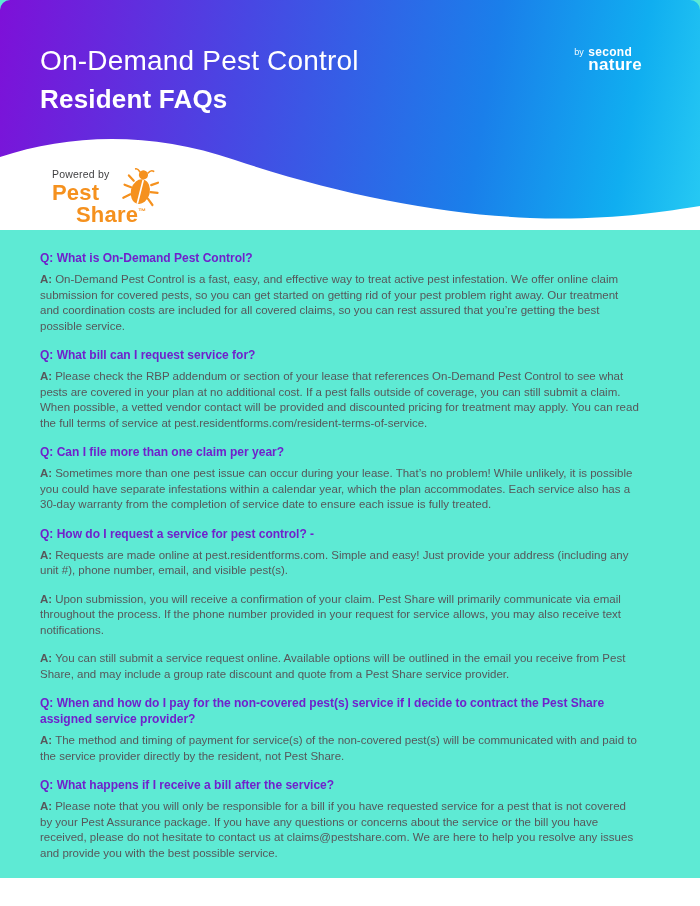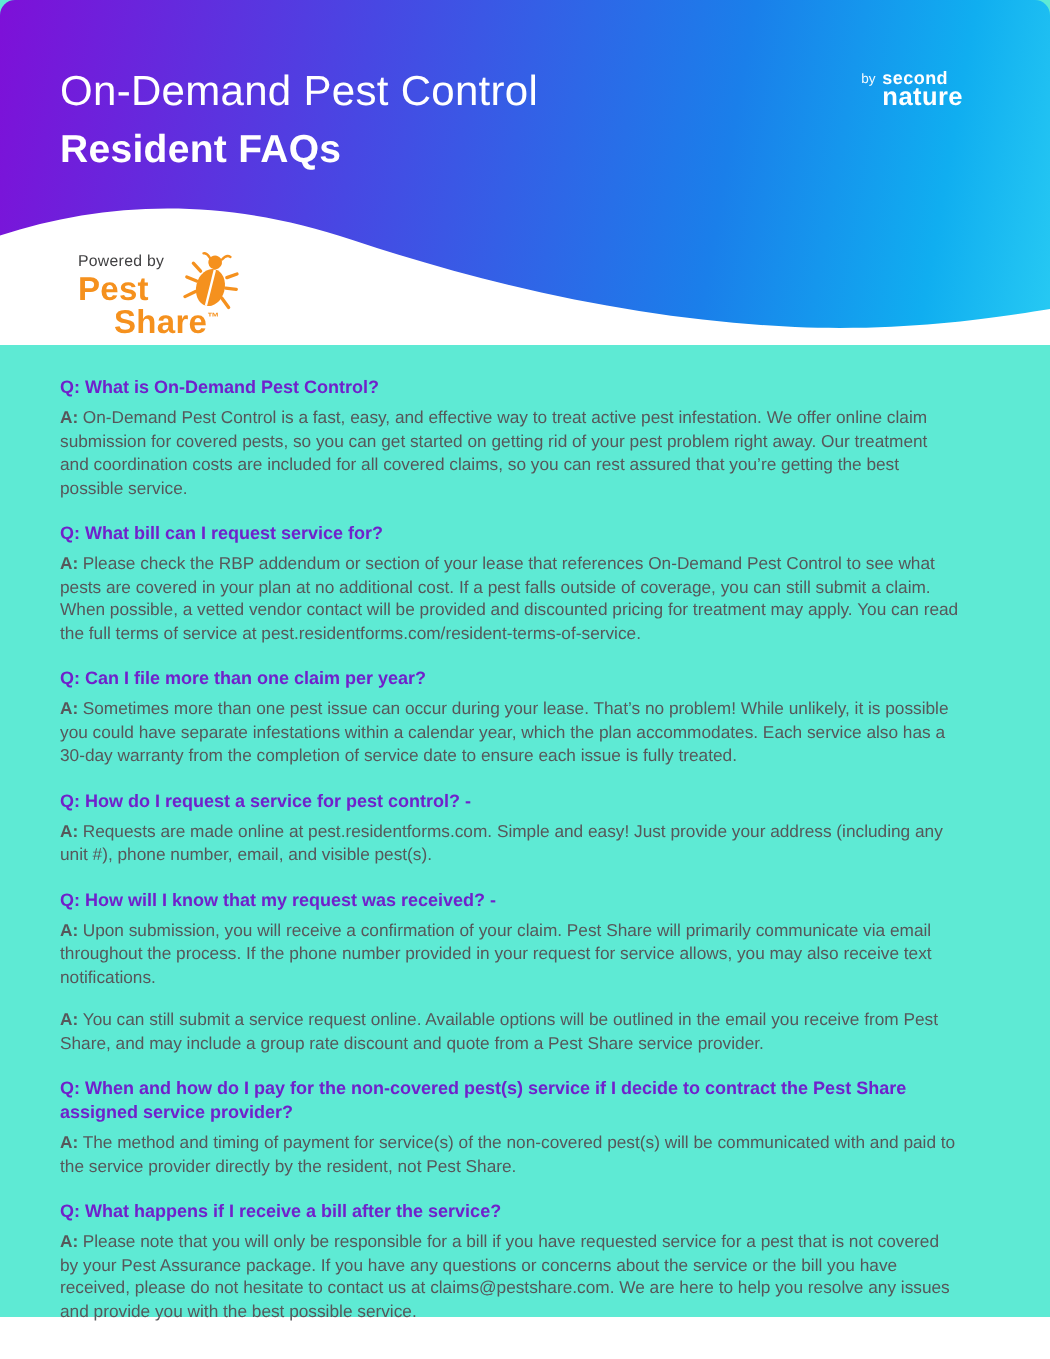--- a/index.html
+++ b/index.html
@@ -130,21 +130,20 @@
       <h3 class="q">Q: Can I file more than one claim per year?</h3>
       <p class="a"><strong class="a-prefix">A:</strong><span>Sometimes more than one pest issue can occur during your lease. That’s no problem! While unlikely, it is possible you could have separate infestations within a calendar year, which the plan accommodates. Each service also has a 30-day warranty from the completion of service date to ensure each issue is fully treated.</span></p>
     </section>
 
     <section class="faq">
       <h3 class="q">Q: How do I request a service for pest control? -</h3>
       <p class="a"><strong class="a-prefix">A:</strong><span>Requests are made online at pest.residentforms.com. Simple and easy! Just provide your address (including any unit #), phone number, email, and visible pest(s).</span></p>
     </section>
 
     <section class="faq">
-      <h3 class="q">Q: How will I know that my request was received? -</h3>
       <p class="a"><strong class="a-prefix">A:</strong><span>Upon submission, you will receive a confirmation of your claim. Pest Share will primarily communicate via email throughout the process. If the phone number provided in your request for service allows, you may also receive text notifications.</span></p>
     </section>
 
     <section class="faq">
       <p class="a"><strong class="a-prefix">A:</strong><span>You can still submit a service request online. Available options will be outlined in the email you receive from Pest Share, and may include a group rate discount and quote from a Pest Share service provider.</span></p>
     </section>
 
     <section class="faq">
       <h3 class="q">Q: When and how do I pay for the non-covered pest(s) service if I decide to contract the Pest Share assigned service provider?</h3>
       <p class="a"><strong class="a-prefix">A:</strong><span>The method and timing of payment for service(s) of the non-covered pest(s) will be communicated with and paid to the service provider directly by the resident, not Pest Share.</span></p>

